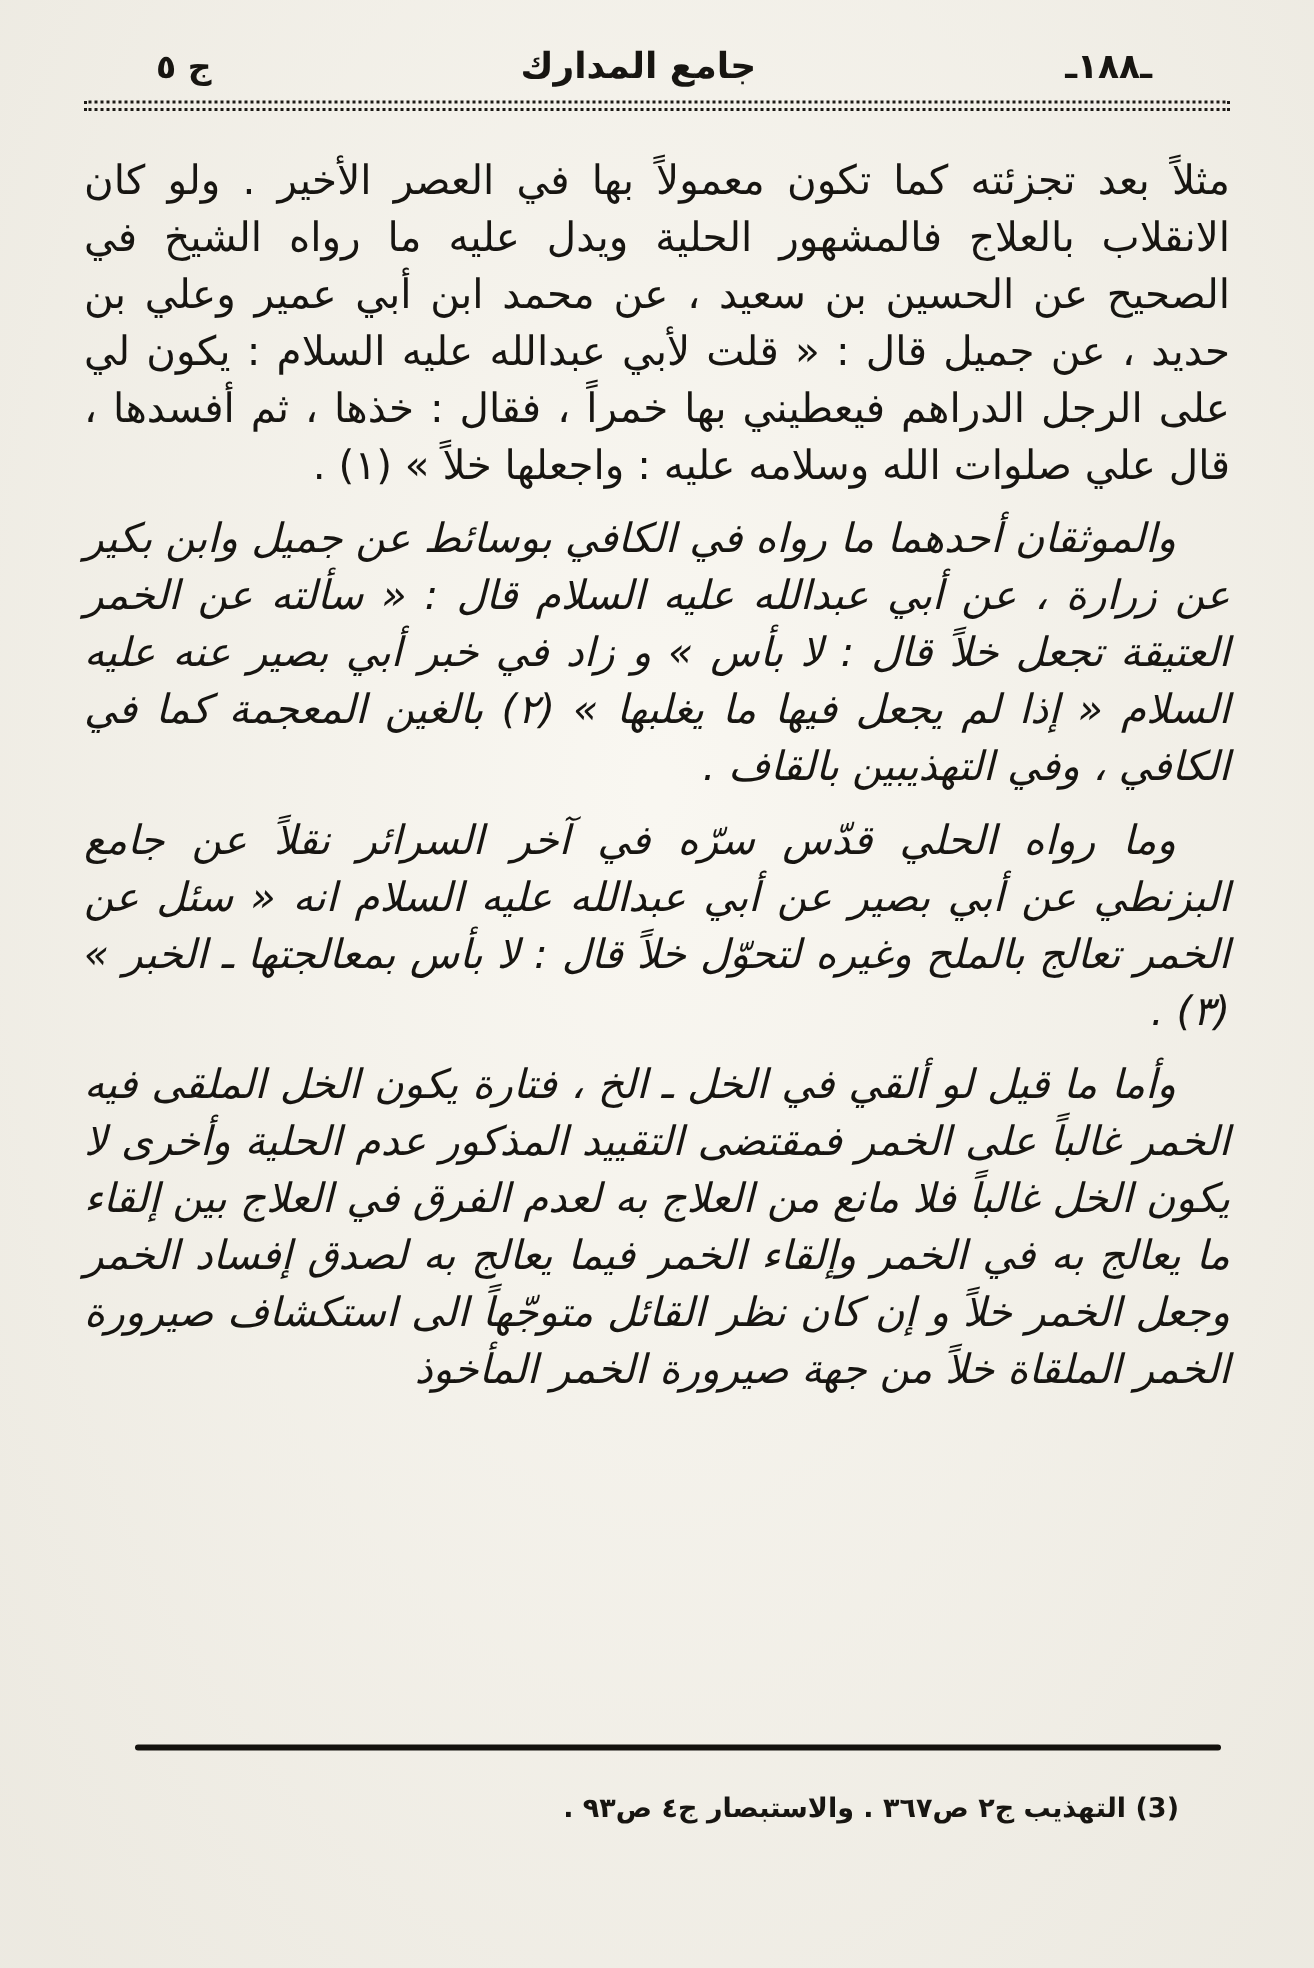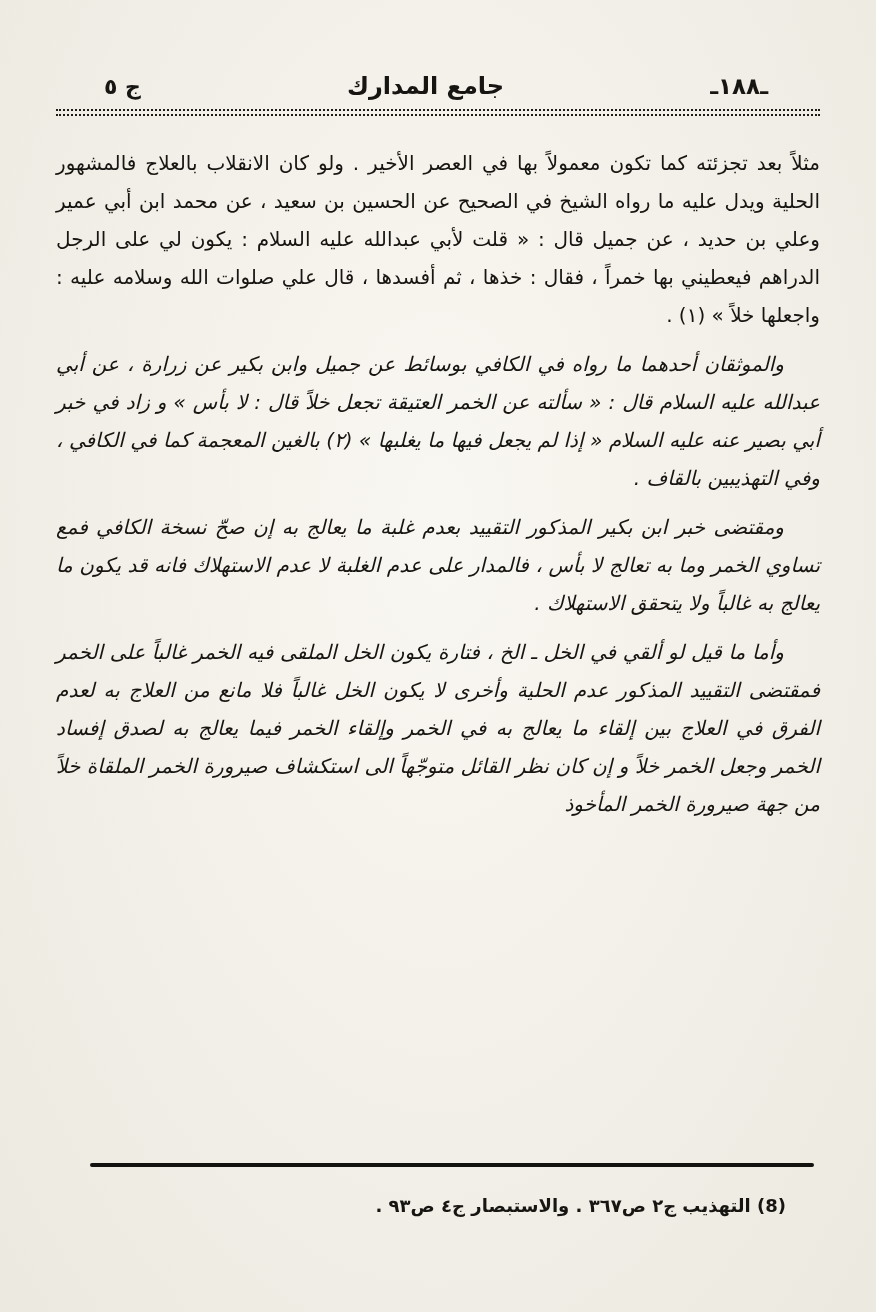--- a/index.html
+++ b/index.html
@@ -29,31 +29,31 @@
   }
   .page-header {
     display: flex;
     justify-content: space-between;
     align-items: baseline;
     padding: 0 52px 0 48px;
     font-size: 23px;
     font-weight: bold;
   }
   .page-header .pagenum { letter-spacing: 1px; }
-  .page-header .title { font-size: 24px; margin-top: 42px; }
+  .page-header .title { font-size: 24px; }
   .page-header .vol { font-size: 22px; text-align: right; }
   .header-rule {
     margin-top: 9px;
     height: 7px;
     border-top: 2px dotted #1c1a16;
     border-bottom: 2px dotted #1c1a16;
   }
   .page-body {
     margin-top: 28px;
-    font-size: 20px;
+    font-size: 27px;
     line-height: 38px;
     text-align: justify;
     text-justify: inter-word;
   }
   .para { margin: 0 0 11px 0; }
   .para.indent { text-indent: 36px; font-style: italic; }
   .footnote-block {
     margin-top: auto;
     padding-bottom: 88px;
   }
@@ -81,24 +81,24 @@
     <span class="pagenum">ـ١٨٨ـ</span>
     <span class="title">جامع المدارك</span>
     <span class="vol">ج ٥</span>
   </header>
 
   <div class="header-rule"></div>
 
   <main class="page-body">
     <p class="para">مثلاً بعد تجزئته كما تكون معمولاً بها في العصر الأخير . ولو كان الانقلاب بالعلاج فالمشهور الحلية ويدل عليه ما رواه الشيخ في الصحيح عن الحسين بن سعيد ، عن محمد ابن أبي عمير وعلي بن حديد ، عن جميل قال : « قلت لأبي عبدالله عليه السلام : يكون لي على الرجل الدراهم فيعطيني بها خمراً ، فقال : خذها ، ثم أفسدها ، قال علي صلوات الله وسلامه عليه : واجعلها خلاً » (١) .</p>
     <p class="para indent">والموثقان أحدهما ما رواه في الكافي بوسائط عن جميل وابن بكير عن زرارة ، عن أبي عبدالله عليه السلام قال : « سألته عن الخمر العتيقة تجعل خلاً قال : لا بأس » و زاد في خبر أبي بصير عنه عليه السلام « إذا لم يجعل فيها ما يغلبها » (٢) بالغين المعجمة كما في الكافي ، وفي التهذيبين بالقاف .</p>
-    <p class="para indent">ومقتضى خبر ابن بكير المذكور التقييد بعدم غلبة ما يعالج به إن صحّ نسخة الكافي فمع تساوي الخمر وما به تعالج لا بأس ، فالمدار على عدم الغلبة لا عدم الاستهلاك فانه قد يكون ما يعالج به غالباً ولا يتحقق الاستهلاك .</p>
+    <p class="para indent">وما رواه الحلي قدّس سرّه في آخر السرائر نقلاً عن جامع البزنطي عن أبي بصير عن أبي عبدالله عليه السلام انه « سئل عن الخمر تعالج بالملح وغيره لتحوّل خلاً قال : لا بأس بمعالجتها ـ الخبر » (٣) .</p>
     <p class="para indent">وأما ما قيل لو ألقي في الخل ـ الخ ، فتارة يكون الخل الملقى فيه الخمر غالباً على الخمر فمقتضى التقييد المذكور عدم الحلية وأخرى لا يكون الخل غالباً فلا مانع من العلاج به لعدم الفرق في العلاج بين إلقاء ما يعالج به في الخمر وإلقاء الخمر فيما يعالج به لصدق إفساد الخمر وجعل الخمر خلاً و إن كان نظر القائل متوجّهاً الى استكشاف صيرورة الخمر الملقاة خلاً من جهة صيرورة الخمر المأخوذ</p>
   </main>
 
   <div class="footnote-block">
     <div class="fn-rule"></div>
     <div class="footnotes">
-      <p>(8) التهذيب ج٢ ص٣٦٧ . والاستبصار ج٤ ص٩٣ .</p>
+      <p>(3) التهذيب ج٢ ص٣٦٧ . والاستبصار ج٤ ص٩٣ .</p>
     </div>
   </div>
 
 </div>
 
 </body></html>

